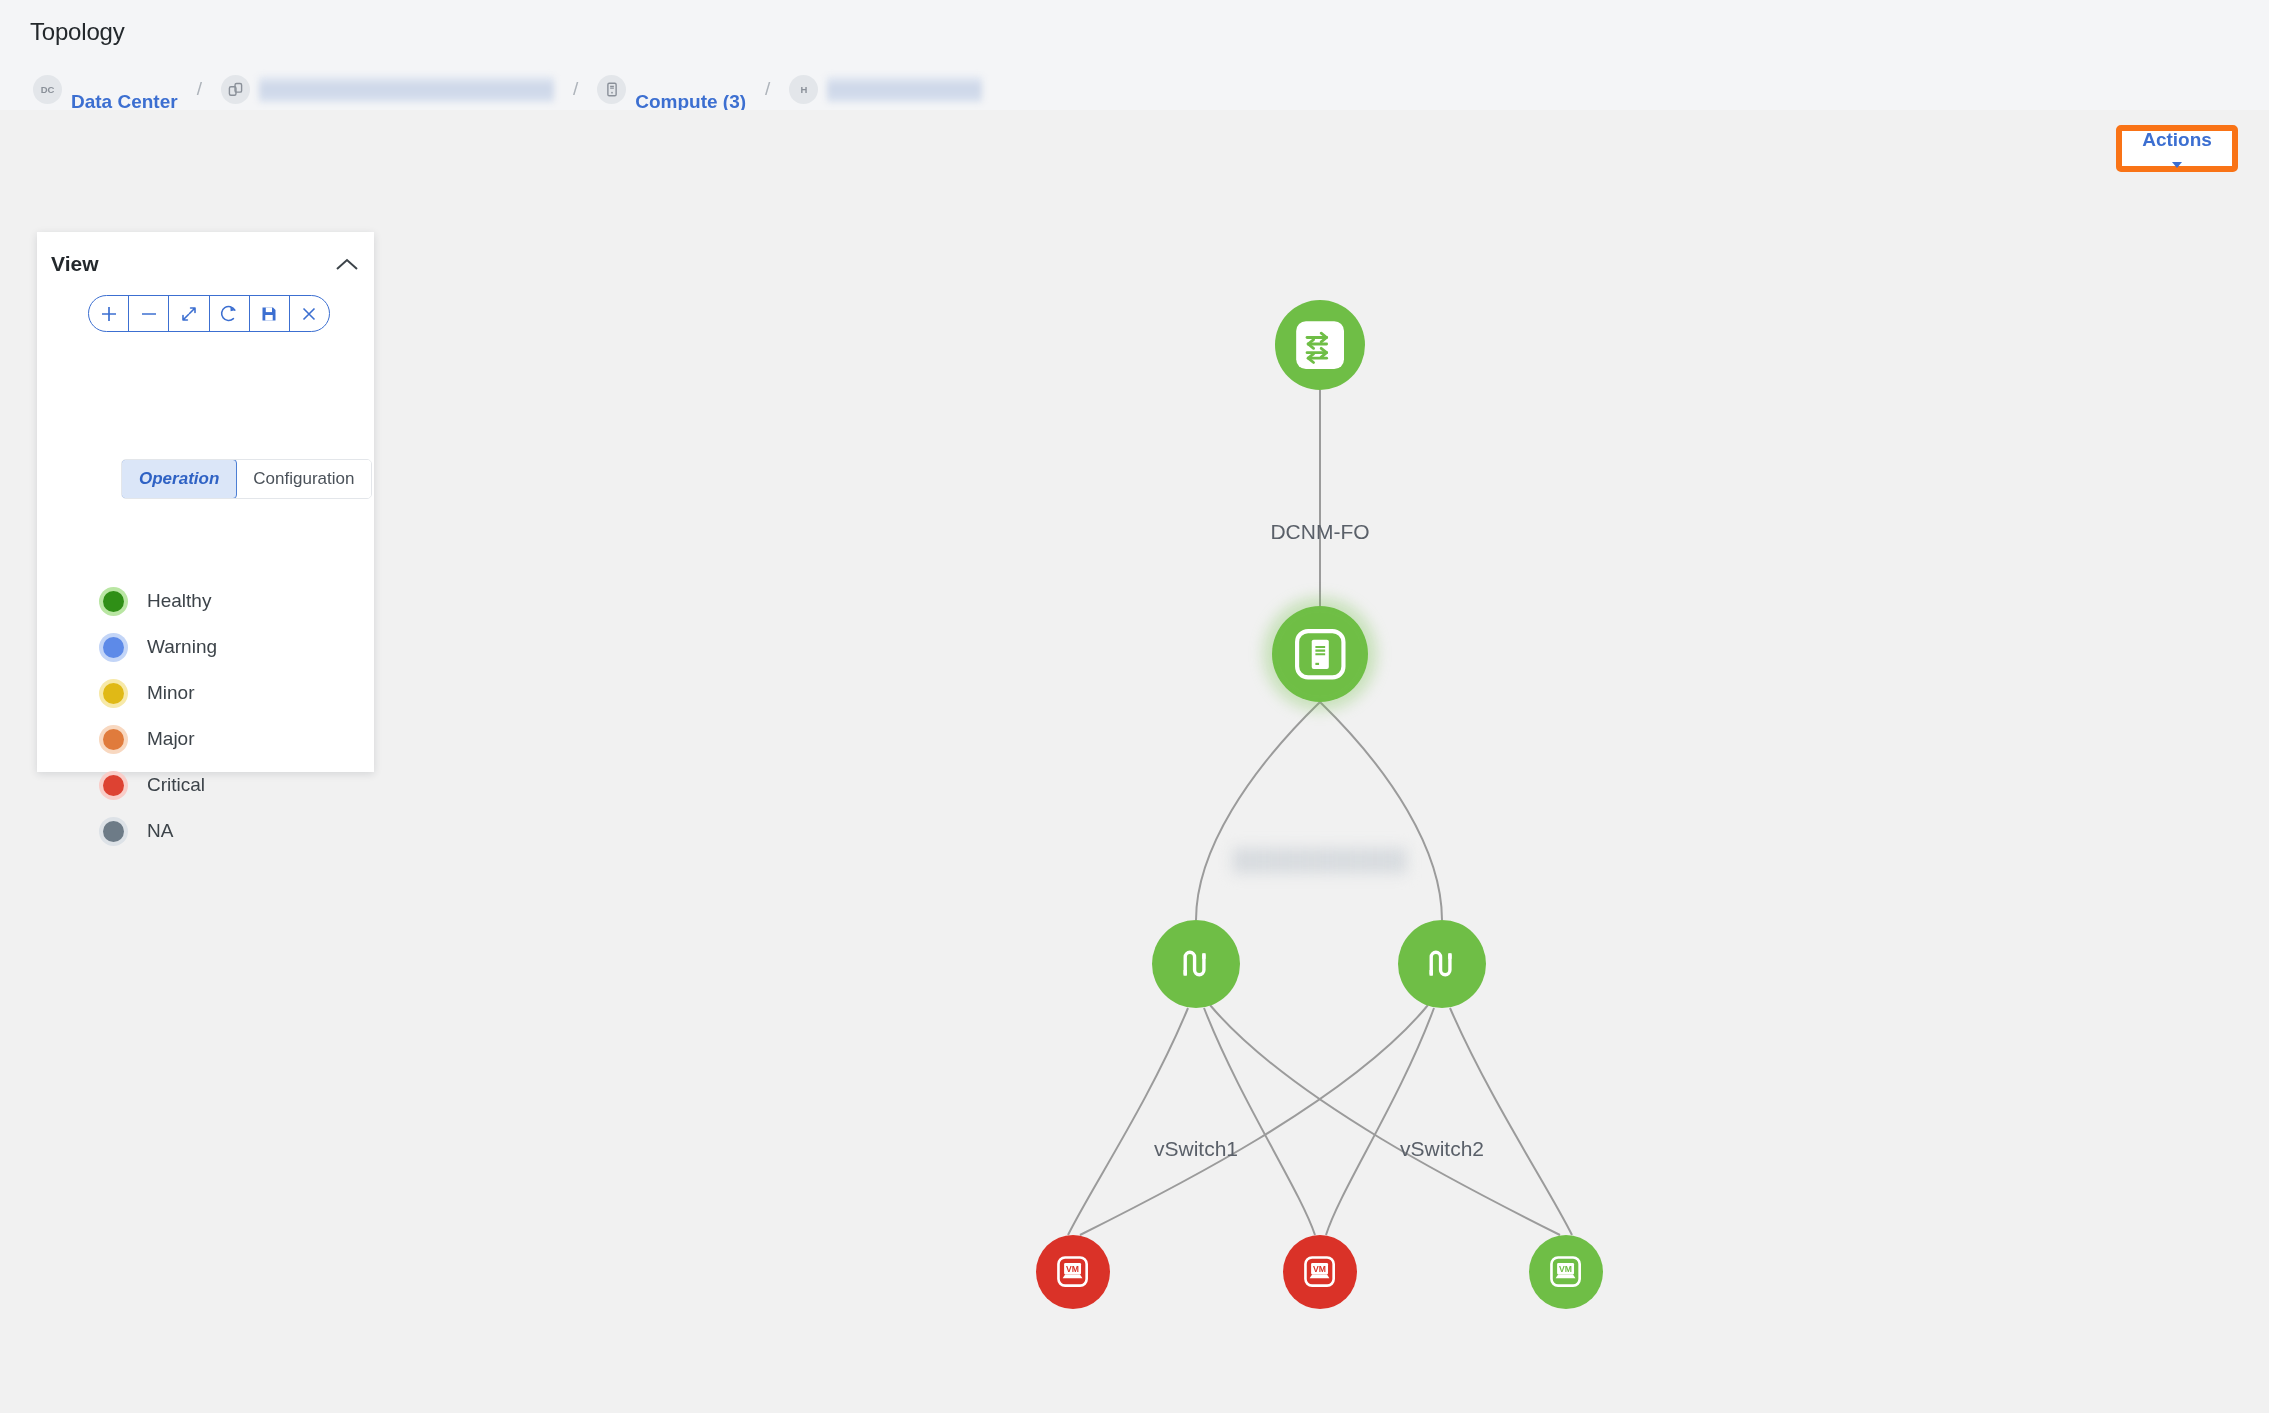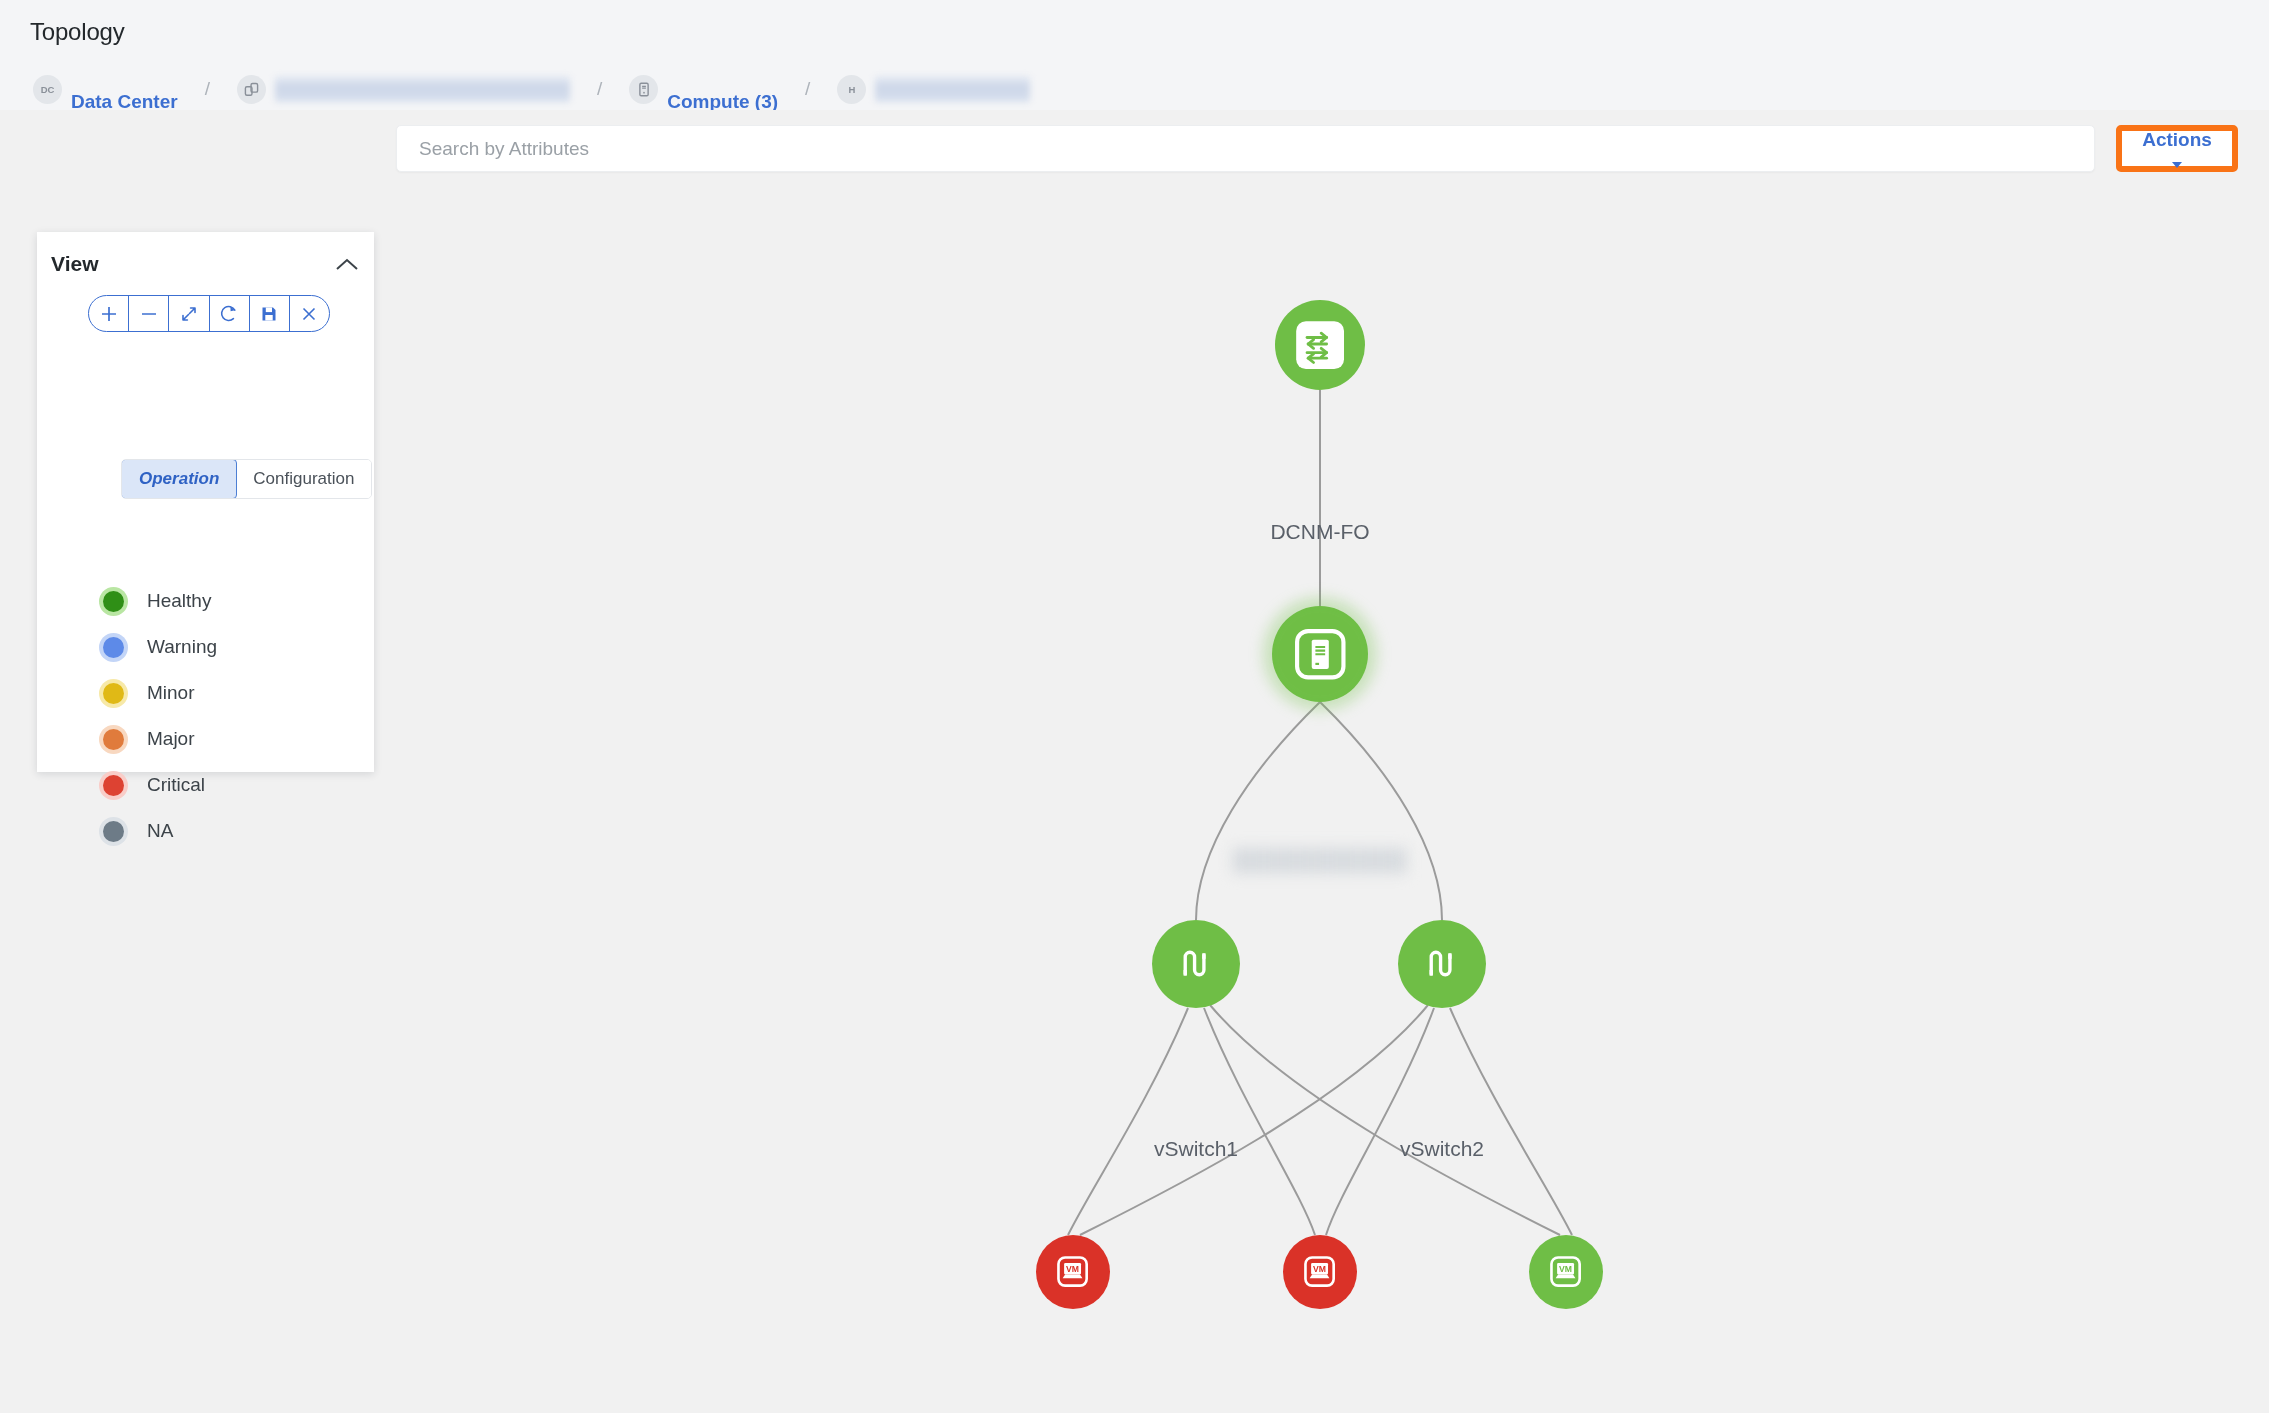--- a/index.html
+++ b/index.html
@@ -25,21 +25,21 @@
     font-size: 24px;
     font-weight: normal;
     color: #23282c;
     letter-spacing: -0.2px;
   }
   .breadcrumb {
     position: absolute;
     left: 33px; top: 72px;
     display: flex;
     align-items: center;
-    gap: 15px;
+    gap: 7px;
     height: 34px;
     justify-content: space-between;
   }
   .bc-item {
     display: flex;
     align-items: center;
     gap: 9px;
     height: 34px;
   }
   .bc-chip {
@@ -414,23 +414,20 @@
       <div class="node" style="left: 1566px; top: 1162px; width: 74px; height: 74px; background: rgb(111, 190, 70);">
       <svg width="45.14" height="45.14" viewBox="0 0 48 48">
         <rect x="9" y="9" width="30" height="30" rx="7" fill="none" stroke="#ffffff" stroke-width="2.8"></rect>
         <rect x="15" y="15" width="18" height="12" rx="1.2" fill="#ffffff"></rect>
         <path d="M13.5 31 L16 27 H32 L34.5 31 Z" fill="#ffffff"></path>
         <text x="24" y="24.4" text-anchor="middle" font-family="Liberation Sans, sans-serif" font-size="9.2" font-weight="bold" fill="#6fbe46">VM</text>
       </svg>
       </div>
     </div>
 
-  <div class="search-box">
-    <input class="search-input" type="text" id="search-input" placeholder="Search by Attributes" style="">
-  </div>
 
   <div class="actions-btn">
     <span class="lbl">Actions</span>
     <span class="chev-dn"></span>
   </div>
 
   <div class="view-panel">
     <div class="vp-title">View</div>
     <div class="vp-collapse">
       <svg width="26" height="22" viewBox="0 0 26 22">

